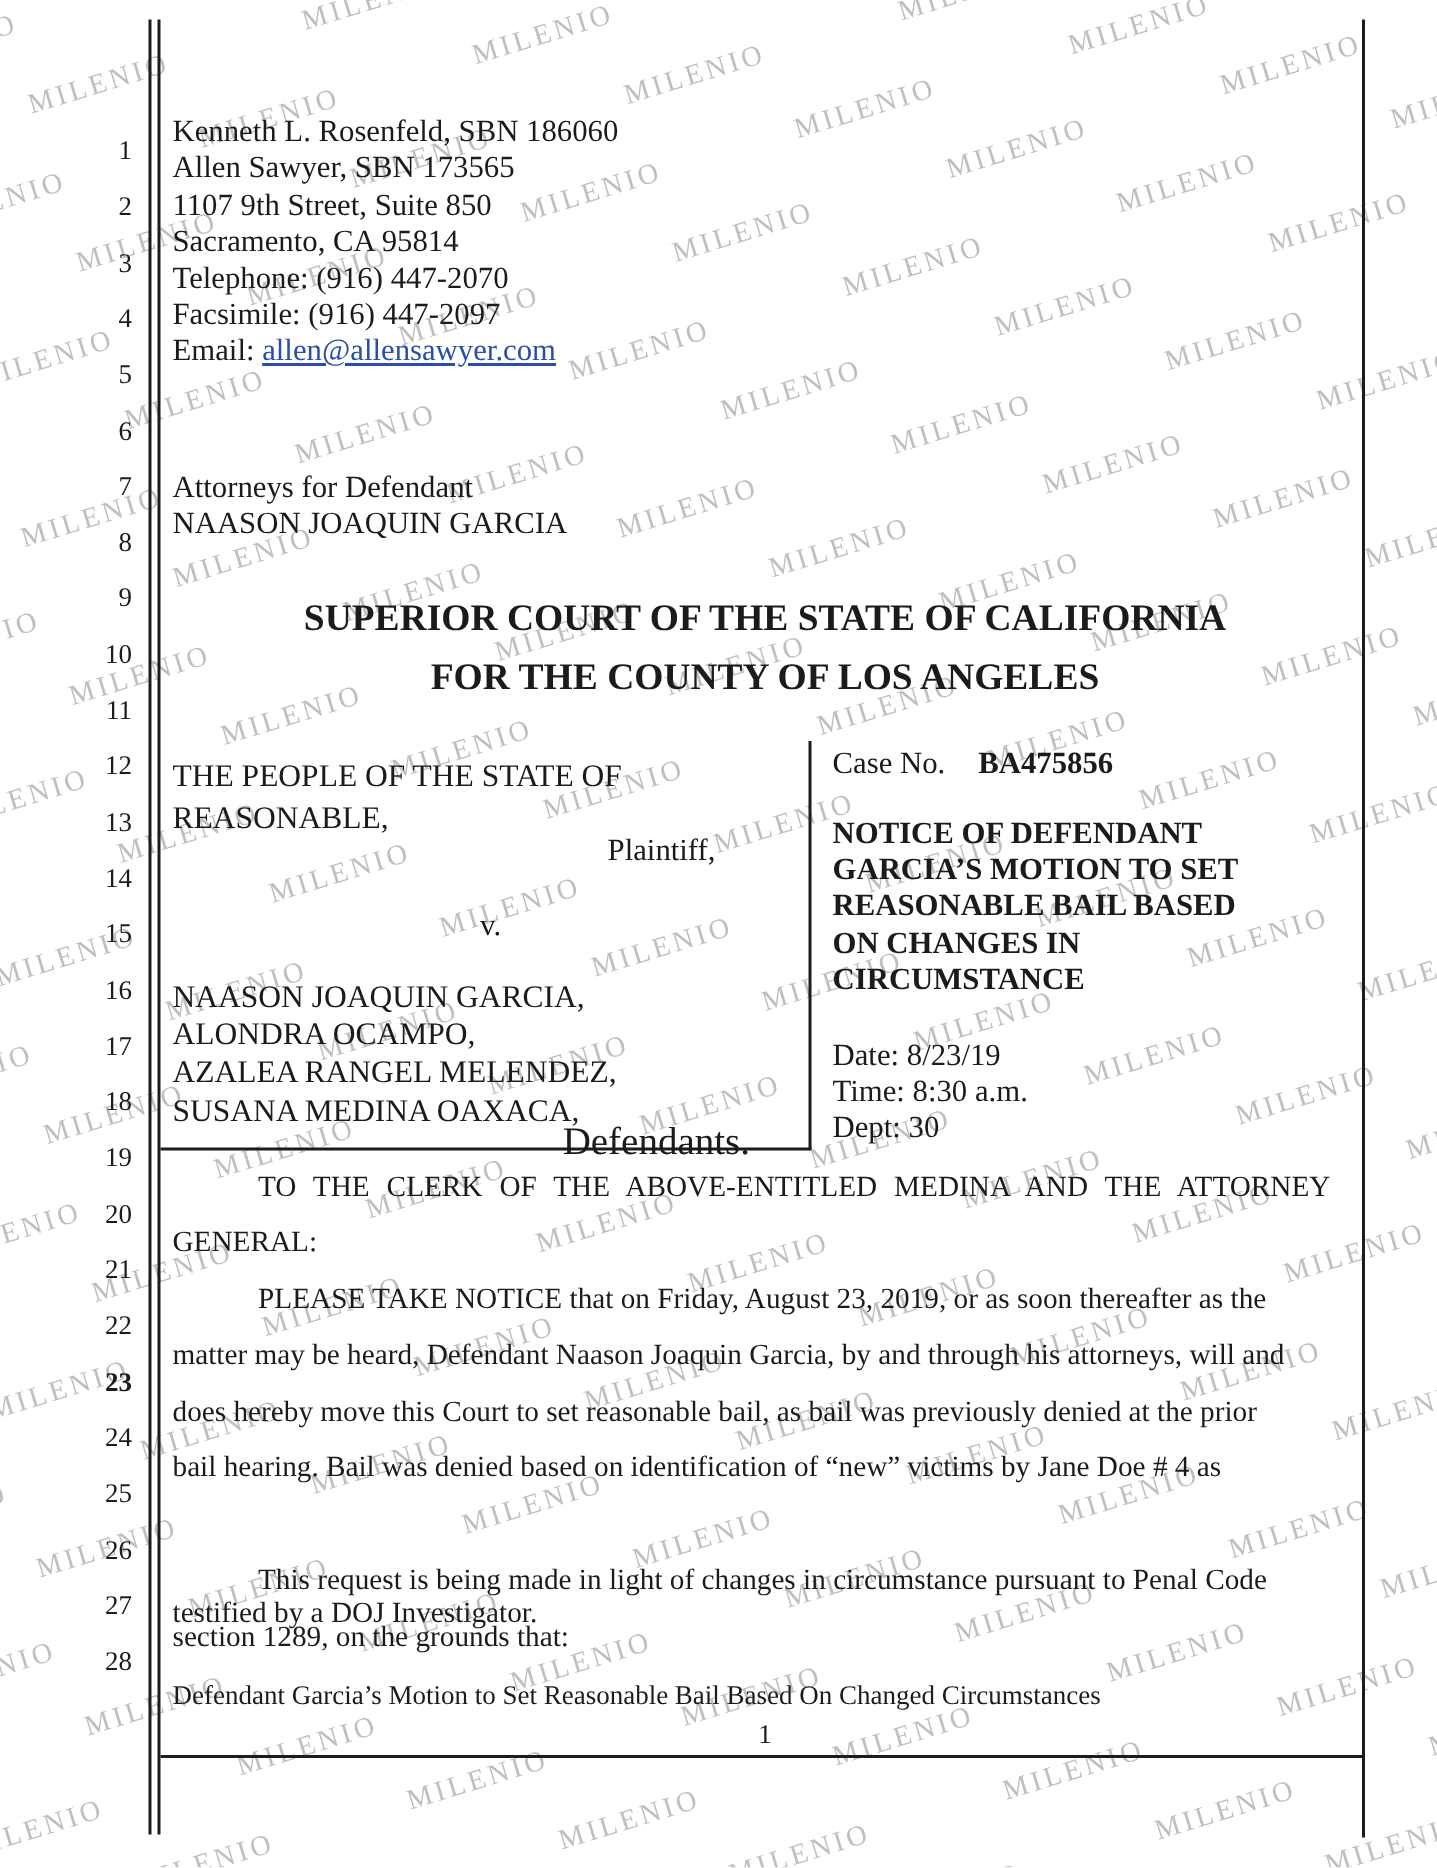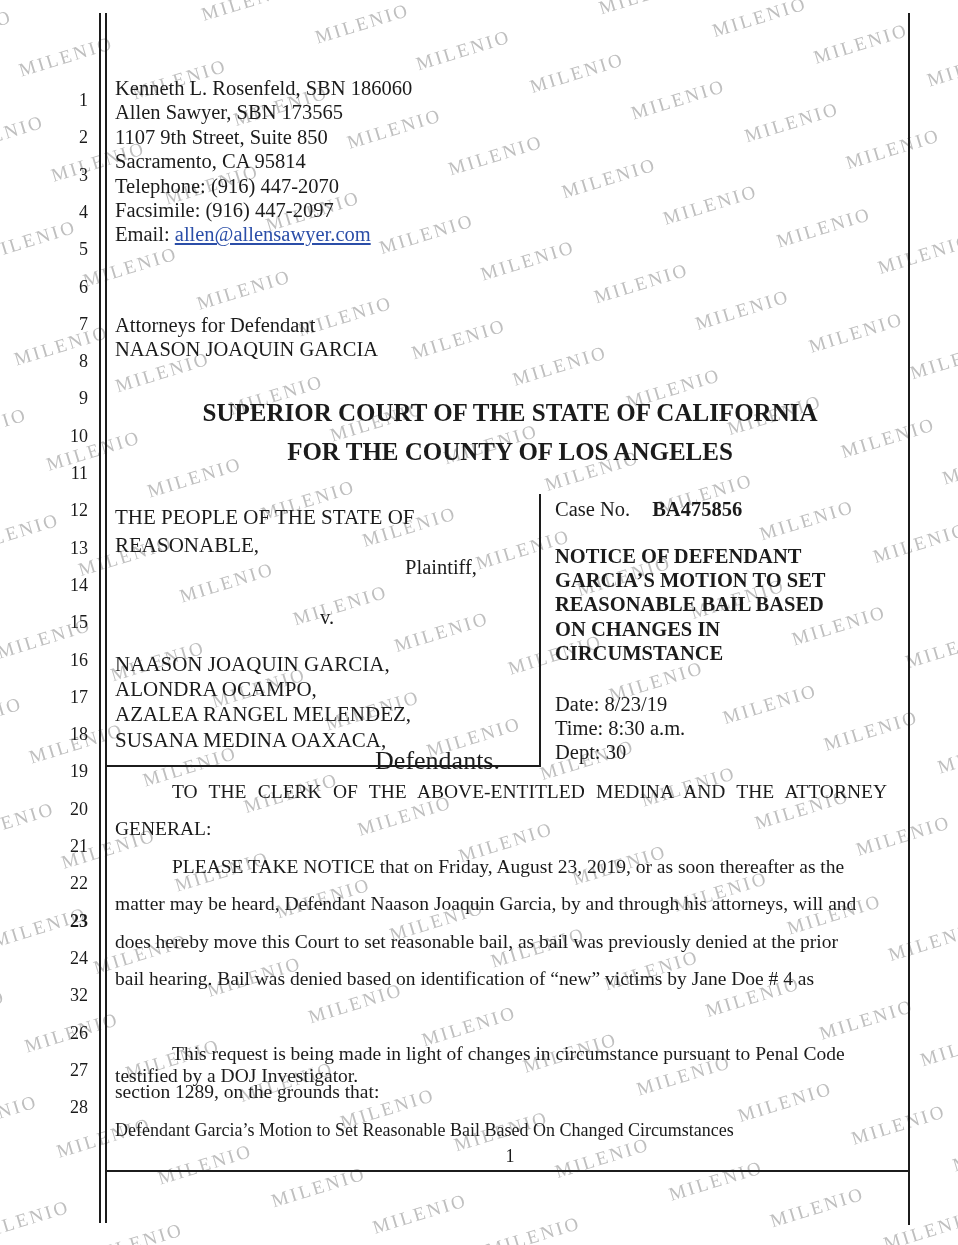--- a/index.html
+++ b/index.html
@@ -126,21 +126,21 @@
       <div class="lineno" style="top: 612.2px;">15</div>
       <div class="lineno" style="top: 649.5px;">16</div>
       <div class="lineno" style="top: 686.8px;">17</div>
       <div class="lineno" style="top: 724.1px;">18</div>
       <div class="lineno" style="top: 761.4px;">19</div>
       <div class="lineno" style="top: 798.7px;">20</div>
       <div class="lineno" style="top: 836px;">21</div>
       <div class="lineno" style="top: 873.3px;">22</div>
       <div class="lineno" style="top: 910.6px; font-weight: bold;">23</div>
       <div class="lineno" style="top: 947.9px;">24</div>
-      <div class="lineno" style="top: 985.2px;">32</div>
+      <div class="lineno" style="top: 985.2px;">25</div>
       <div class="lineno" style="top: 1022.5px;">26</div>
       <div class="lineno" style="top: 1059.8px;">27</div>
       <div class="lineno" style="top: 1097.1px;">28</div>
     </div>
 
   <div class="abs attorney" id="attorney">
       <div>Kenneth L. Rosenfeld, SBN 186060</div>
       <div>Allen Sawyer, SBN 173565</div>
       <div>1107 9th Street, Suite 850</div>
       <div>Sacramento, CA 95814</div>

